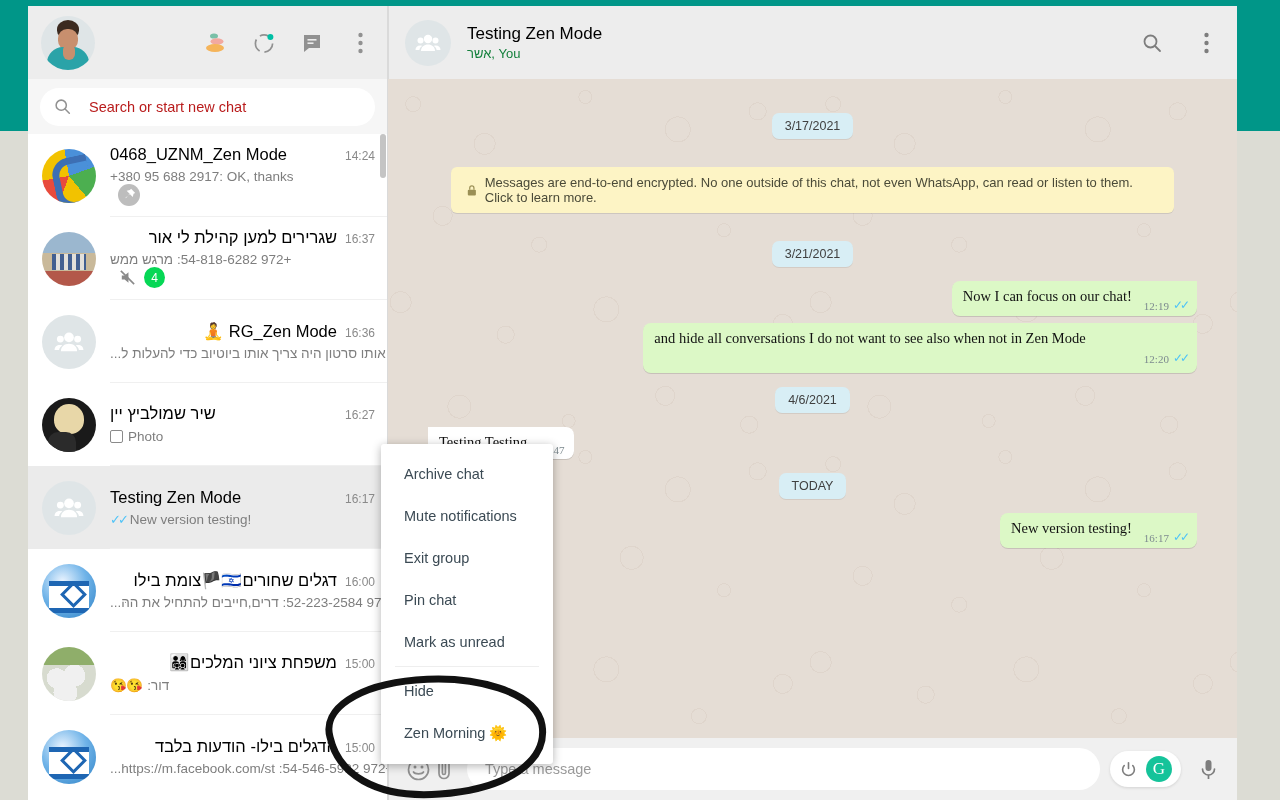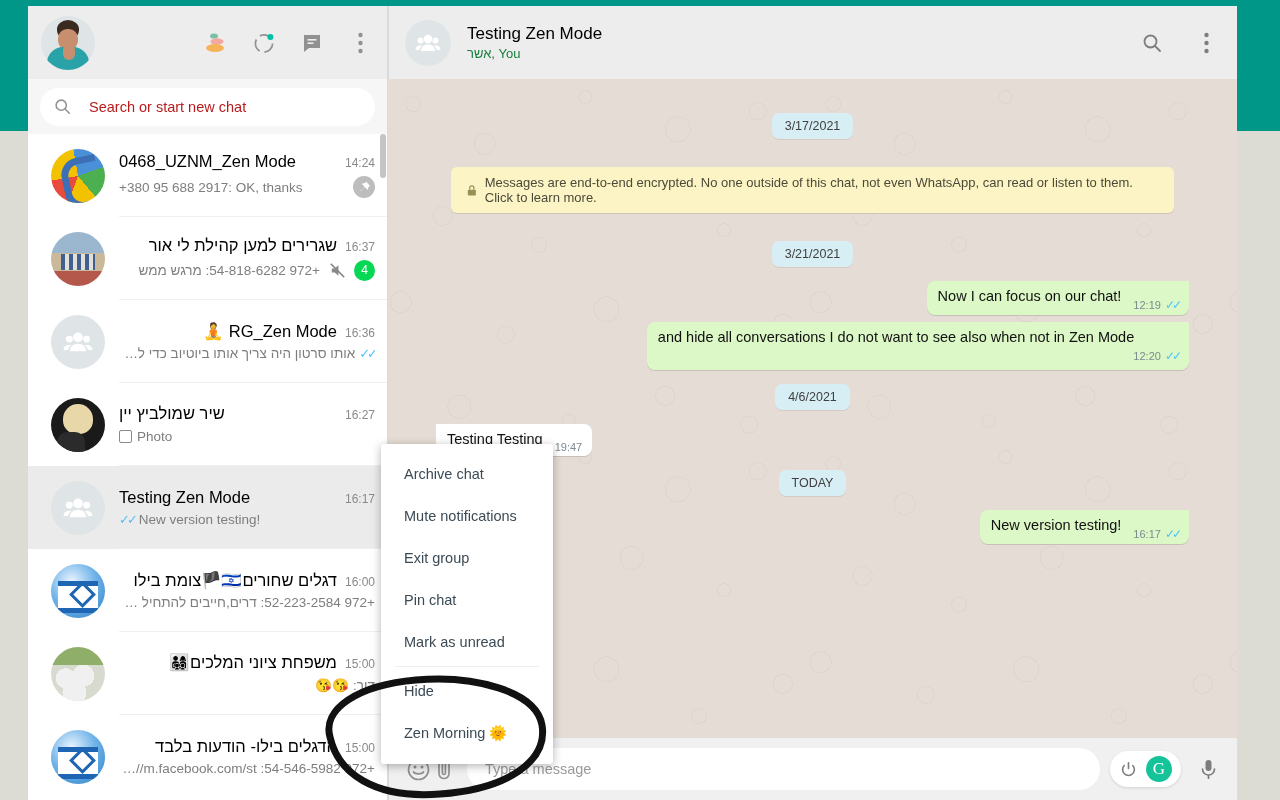--- a/index.html
+++ b/index.html
@@ -38,29 +38,29 @@
   .hicon { width: 26px; height: 26px; display: flex; align-items: center; justify-content: center; cursor: pointer; }
 
   .search-wrap { height: 55px; background: #f6f6f6; display: flex; align-items: center; padding: 0 12px; }
   .search-box {
     flex: 1; height: 38px; background: #ffffff; border-radius: 19px;
     display: flex; align-items: center; padding: 0 14px; gap: 18px;
   }
   .search-ph { color: #b91c1c; font-size: 14.5px; }
 
   .chat-list { position: absolute; top: 128px; left: 0; right: 0; bottom: 0; overflow: hidden; background: #fff; }
-  .chat-row { height: 83px; display: flex; align-items: center; padding: 0 0 0 14px; cursor: pointer; position: relative; }
+  .chat-row { height: 83px; display: flex; align-items: center; padding: 0 0 0 5px; cursor: pointer; position: relative; }
   .chat-row.active { background: #ebebeb; }
   .chat-avatar { width: 54px; height: 54px; border-radius: 50%; margin: 0 14px 0 9px; flex: 0 0 auto; overflow: hidden; position: relative; background: #dfe5e7; }
   .chat-body { flex: 1; min-width: 0; border-bottom: 1px solid #f0f0f0; height: 83px; display: flex; flex-direction: column; justify-content: center; padding-right: 12px; }
   .chat-row:last-child .chat-body { border-bottom: none; }
   .chat-line1 { display: flex; align-items: baseline; }
   .chat-name { font-size: 16.5px; color: #000; white-space: nowrap; overflow: hidden; text-overflow: ellipsis; flex: 1; min-width: 0; }
   .chat-time { font-size: 12px; color: #8a8a8a; margin-left: 8px; flex: 0 0 auto; }
-  .chat-line2 { display: flex; align-items: center; margin-top: 5px; }
+  .chat-line2 { display: flex; align-items: flex-start; margin-top: 5px; flex-direction: column; }
   .chat-msg { font-size: 13.5px; color: #7e7e7e; white-space: nowrap; overflow: hidden; text-overflow: ellipsis; flex: 1; min-width: 0; }
   .chat-meta { display: flex; align-items: center; gap: 7px; margin-left: 8px; flex: 0 0 auto; }
   .rtl { direction: rtl; text-align: right; }
   .badge-unread { min-width: 21px; height: 21px; border-radius: 11px; background: #06d755; color: #fff; font-size: 12px; display: flex; align-items: center; justify-content: center; padding: 0 6px; }
   .badge-pin { width: 22px; height: 22px; border-radius: 50%; background: #bdbdbd; display: flex; align-items: center; justify-content: center; }
   .ticks { color: #4fc3f7; font-size: 13px; margin-right: 4px; letter-spacing: -3px; flex: 0 0 auto; }
   .rtl .ticks { margin-right: 0; margin-left: 4px; }
 
   .scrollbar-thumb { position: absolute; right: 1px; top: 128px; width: 6px; height: 44px; background: #c4c4c4; border-radius: 3px; }
 
@@ -120,21 +120,21 @@
     background-size: 420px 360px;
   }
   .msgs { position: relative; padding: 20px 40px 10px 40px; height: 100%; }
 
   .divider-row { display: flex; justify-content: center; margin: 14px 0; }
   .divider-pill { background: #d8eef5; color: #404040; font-size: 12.5px; padding: 6px 13px; border-radius: 7px; box-shadow: 0 1px 0.5px rgba(0,0,0,.08); }
 
   .notice-row { display: flex; justify-content: center; margin: 28px 0; }
   .notice { background: #fdf4c5; color: #4a4a38; font-size: 13px; padding: 8px 16px; border-radius: 6px; box-shadow: 0 1px 0.5px rgba(0,0,0,.1); display: flex; align-items: center; gap: 8px; max-width: 94%; }
 
-  .bubble-row { display: flex; margin: 7px 8px; }
+  .bubble-row { display: flex; margin: 7px 0; font-family: Liberation Serif, serif; }
   .bubble-row.out { justify-content: flex-end; }
   .bubble-row.in { justify-content: flex-start; }
   .bubble { max-width: 72%; border-radius: 8px; padding: 7px 10px 7px 11px; box-shadow: 0 1px 0.5px rgba(0,0,0,.13); position: relative; font-size: 14.5px; color: #111; }
   .bubble.out { background: #dcf8c6; border-top-right-radius: 0; }
   .bubble.in { background: #ffffff; border-top-left-radius: 0; }
   .bubble .txt { display: inline; }
   .bubble .meta { display: inline-flex; align-items: center; gap: 4px; font-size: 11px; color: #7d8a8f; float: right; margin: 6px 0 0 12px; position: relative; top: 4px; }
   .bubble .meta .tick { color: #4fc3f7; letter-spacing: -3px; font-size: 12px; }
   .bubble.wide { width: 100%; max-width: 72%; }
   .bubble.wide .meta { float: none; display: flex; justify-content: flex-end; margin: 4px 0 0 0; top: 0; }

